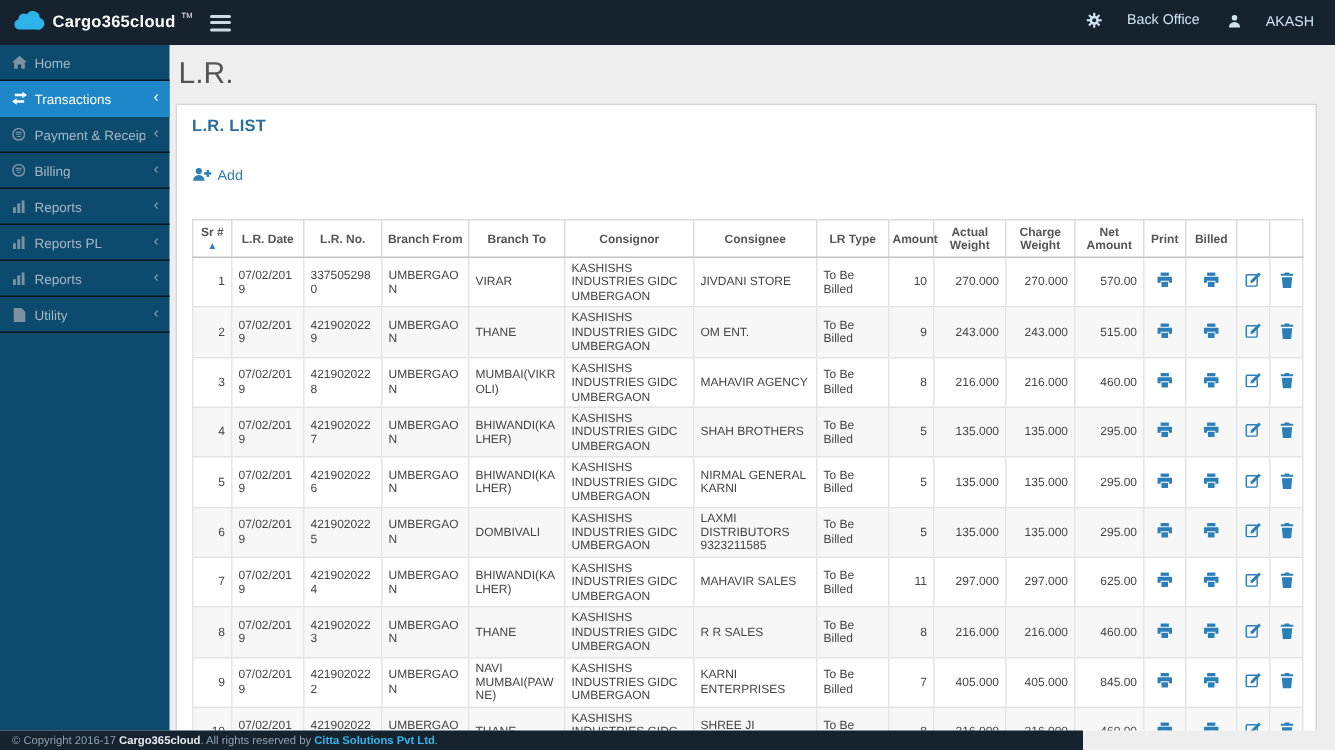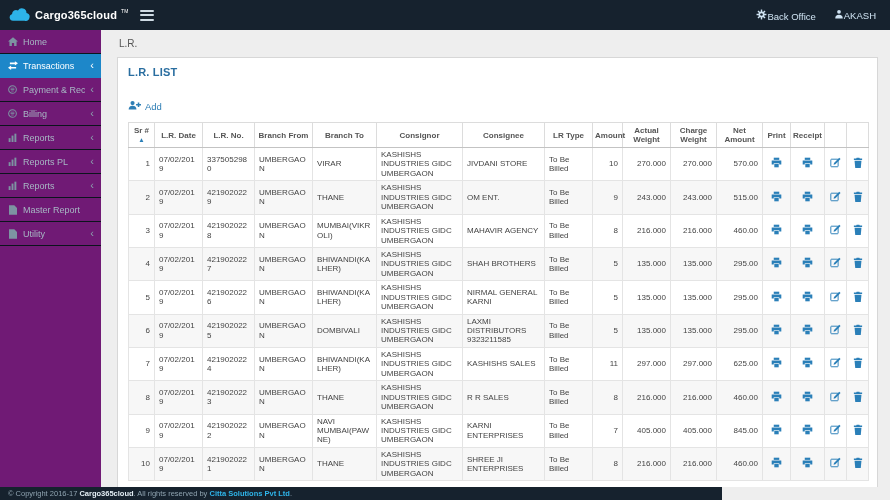--- a/index.html
+++ b/index.html
@@ -8,37 +8,37 @@
 
   
   .topbar{position:absolute;top:0;left:0;width:890px;height:30px;background:#16222e;display:flex;align-items:center;justify-content:space-between;z-index:6}
   .brandwrap{display:flex;align-items:center;padding-left:7px}
   .brand{display:flex;align-items:center;gap:4px;cursor:pointer}
   .brand-name{color:#fff;font-size:11px;font-weight:bold;letter-spacing:.2px}
   .brand-tm{color:#fff;font-size:5px;vertical-align:super;position:relative;top:-4px}
   .hamburger{margin-left:12px;width:14px;height:11px;display:flex;flex-direction:column;justify-content:space-between;cursor:pointer}
   .hamburger i{display:block;height:2px;background:#cfdbe4;border-radius:1px}
   .top-right{display:flex;align-items:center;gap:18px;padding-right:14px;color:#cfe3f2;font-size:9.5px}
-  .top-item{display:flex;align-items:flex-end;gap:0;cursor:pointer}
+  .top-item{display:flex;align-items:flex-start;gap:16px;cursor:pointer}
 
   
-  .sidebar{position:absolute;top:30px;left:0;width:101px;bottom:13px;background:#701a75;z-index:5}
+  .sidebar{position:absolute;top:30px;left:0;width:113px;bottom:13px;background:#0c4a6e;z-index:5}
   .side-item{height:24px;display:flex;align-items:center;gap:5px;padding:0 7px;font-size:9px;color:#a7b8c4;border-bottom:1px solid #0b141d;cursor:pointer}
   .side-item .s-icon{width:11px;display:flex;align-items:center;justify-content:center;color:#7d93a2}
   .side-item .s-label{flex:1;white-space:nowrap;overflow:hidden}
   .side-item .s-chev{color:#8ba0ad;font-size:11px;line-height:1}
   .side-item.active{background:#1d87c9;color:#fff;border-bottom-color:#1d87c9}
   .side-item.active .s-icon,.side-item.active .s-chev{color:#fff}
 
   
   .content{position:absolute;left:105px;top:30px;right:0;bottom:13px;padding:7px 12px;overflow:hidden}
-  .page-title{font-size:10px;color:#555;font-weight:normal;margin:1px 0 8px 2px}
+  .page-title{font-size:20px;color:#555;font-weight:normal;margin:1px 0 8px 2px}
   .card{background:#fff;border:1px solid #d7d7d7;padding:8px 10px 10px 10px}
   .card-title{color:#2a6ea0;font-weight:bold;font-size:11px;margin-bottom:18px;letter-spacing:.2px}
-  .add-link{display:inline-flex;align-items:center;gap:4px;color:#2e7eb5;font-size:9.5px;margin-bottom:10px;cursor:pointer}
+  .add-link{display:inline-flex;align-items:center;gap:4px;color:#2e7eb5;font-size:9.5px;margin-bottom:22px;cursor:pointer}
   .search-row{display:flex;margin-bottom:7px}
   .search-input{width:190px;height:20px;border:1px solid #b5b5b5;font-size:9px;padding:0 6px;color:#333;outline:none;font-family:"Liberation Sans",sans-serif}
   .search-input::placeholder{color:#9a9a9a}
   .search-btn{width:24px;height:20px;border:1px solid #b5b5b5;border-left:none;background:#fdfdfd;display:flex;align-items:center;justify-content:center;cursor:pointer;color:#444}
 
   
   table{width:100%;border-collapse:collapse;table-layout:fixed}
   thead th{font-size:8px;color:#555;font-weight:bold;padding:3px 2px;border:1px solid #dcdcdc;border-bottom:1px solid #c3c3c3;background:#fff;text-align:center;vertical-align:middle}
   .sort{color:#2a7fb8;font-size:6.5px}
   tbody td{font-size:8px;color:#444;padding:2px 4px;border:1px solid #e4e4e4;vertical-align:middle;line-height:1.18;word-wrap:break-word;overflow:hidden}
@@ -165,28 +165,20 @@
       <div class="side-item">
         <span class="s-icon">
           <svg width="9" height="9" viewBox="0 0 14 14" fill="currentColor">
             <rect x="1" y="8" width="3" height="6"></rect>
             <rect x="5.5" y="4" width="3" height="10"></rect>
             <rect x="10" y="1" width="3" height="13"></rect>
           </svg>
         </span>
         <span class="s-label">Reports</span>
         <span class="s-chev">‹</span>
-      </div>
-      <div class="side-item">
-        <span class="s-icon">
-          <svg width="8" height="10" viewBox="0 0 12 14" fill="currentColor">
-            <path d="M0 0h8l4 4v10H0z"></path>
-          </svg>
-        </span>
-        <span class="s-label">Master Report</span>
       </div>
       <div class="side-item">
         <span class="s-icon">
           <svg width="8" height="10" viewBox="0 0 12 14" fill="currentColor">
             <path d="M0 0h8l4 4v10H0z"></path>
           </svg>
         </span>
         <span class="s-label">Utility</span>
         <span class="s-chev">‹</span>
       </div>
@@ -237,21 +229,21 @@
               <th>Branch From</th>
               <th>Branch To</th>
               <th>Consignor</th>
               <th>Consignee</th>
               <th>LR Type</th>
               <th>Amount</th>
               <th>Actual Weight</th>
               <th>Charge Weight</th>
               <th>Net Amount</th>
               <th>Print</th>
-              <th>Receipt</th>
+              <th>Billed</th>
               <th></th>
               <th></th>
             </tr>
         </thead>
         <tbody>
             <tr>
               <td class="r">1</td>
               <td>07/02/2019</td>
               <td>3375052980</td>
               <td>UMBERGAON</td>
@@ -442,21 +434,21 @@
                     <path d="M2 5.5h10L11 16H3z"></path>
                   </svg></span></td>
             </tr>
             <tr>
               <td class="r">7</td>
               <td>07/02/2019</td>
               <td>4219020224</td>
               <td>UMBERGAON</td>
               <td>BHIWANDI(KALHER)</td>
               <td>KASHISHS INDUSTRIES GIDC UMBERGAON</td>
-              <td>KASHISHS SALES</td>
+              <td>MAHAVIR SALES</td>
               <td>To Be Billed</td>
               <td class="r">11</td>
               <td class="r">297.000</td>
               <td class="r">297.000</td>
               <td class="r">625.00</td>
               <td class="icon-cell"><span><svg width="11" height="11" viewBox="0 0 16 16" fill="currentColor">
                     <rect x="4" y="1" width="8" height="3.2"></rect>
                     <path d="M1.5 5h13c.3 0 .5.2.5.5V11h-3V9H4v2H1V5.5c0-.3.2-.5.5-.5z"></path>
                     <rect x="4.8" y="10" width="6.4" height="5"></rect>
                   </svg></span></td>

